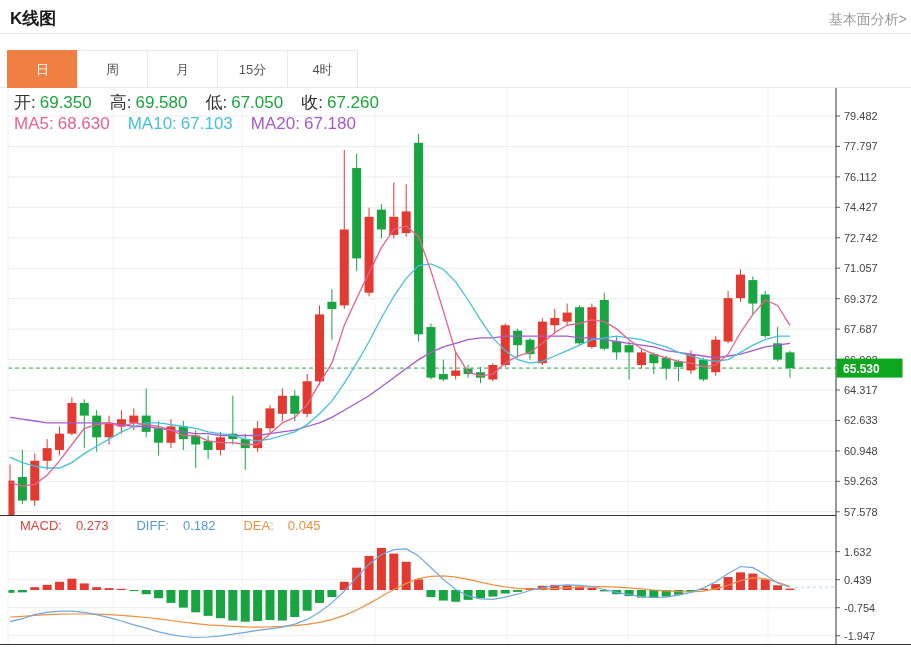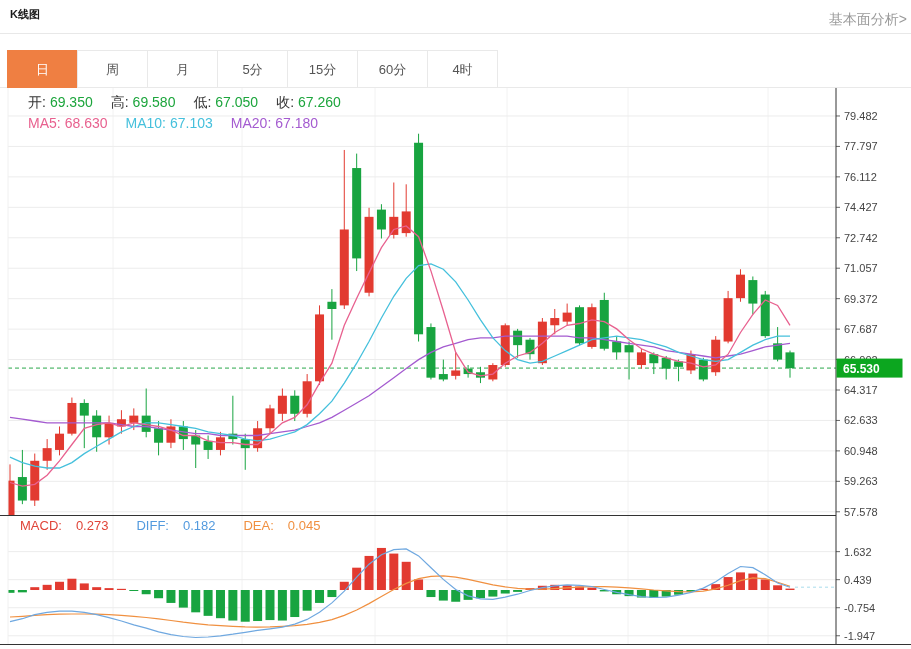--- a/index.html
+++ b/index.html
@@ -1,26 +1,26 @@
 <!DOCTYPE html>
 <html><head>
 <meta charset="utf-8">
 <style>
   html,body{margin:0;padding:0;background:#fff;}
   .page{position:relative;width:911px;height:649px;background:#fff;overflow:hidden;
         font-family:"Liberation Sans","DejaVu Sans",sans-serif;}
   .topbar{position:absolute;left:0;top:0;width:911px;height:33px;border-bottom:1px solid #e8e8e8;background:#fff;z-index:3;}
-  .title{position:absolute;left:10px;top:7px;font-size:11px;font-weight:bold;color:#1a1a1a;}
+  .title{position:absolute;left:10px;top:7px;font-size:17px;font-weight:bold;color:#1a1a1a;}
   .fund-link{position:absolute;right:4px;top:11px;font-size:14px;color:#999;text-decoration:none;cursor:pointer;}
   .tabbar{position:absolute;left:8px;top:50px;height:38px;display:flex;z-index:3;}
   .tab{width:71px;height:38px;line-height:38px;text-align:center;font-size:13px;color:#555;
        background:#fff;border:1px solid #e9e9e9;margin-left:-1px;cursor:pointer;box-sizing:border-box;}
   .tab.active{background:#ef7f42;border-color:#ef7f42;color:#fff;}
   .tab-underline{position:absolute;left:0;top:87px;width:911px;height:1px;background:#e9e9e9;z-index:2;}
-  .info-overlay{position:absolute;left:28px;top:92px;z-index:3;font-size:14px;white-space:nowrap;}
+  .info-overlay{position:absolute;left:14px;top:92px;z-index:3;font-size:17px;white-space:nowrap;}
   .info-row{height:21px;line-height:21px;}
   .info-row span{margin-right:4px;}
   .info-row .grp{margin-right:14px;}
   .lbl{color:#333;}
   .val-green{color:#1ca53c;}
   .macd-legend{position:absolute;left:20px;top:518px;z-index:3;font-size:13px;white-space:nowrap;}
   .macd-legend span{margin-right:14px;}
   svg text.axlbl{font-size:11px;fill:#444;}
   svg text.badge-txt{font-size:12px;fill:#fff;font-weight:bold;}
   .chart-svg{position:absolute;left:0;top:0;z-index:1;}
@@ -327,23 +327,21 @@
 
   <div class="topbar">
     <div class="title">K线图</div>
     <a class="fund-link">基本面分析&gt;</a>
   </div>
 
   <div class="tabbar" id="tabbar">
       <div class="tab active">日</div>
       <div class="tab">周</div>
       <div class="tab">月</div>
-      <div class="tab">5分</div>
       <div class="tab">15分</div>
-      <div class="tab">60分</div>
       <div class="tab">4时</div>
     </div>
   <div class="tab-underline"></div>
 
   <div class="info-overlay">
     <div class="info-row" id="ohlc-row"><span class="grp"><span class="lbl">开:</span><span class="val-green">69.350</span></span><span class="grp"><span class="lbl">高:</span><span class="val-green">69.580</span></span><span class="grp"><span class="lbl">低:</span><span class="val-green">67.050</span></span><span class="grp"><span class="lbl">收:</span><span class="val-green">67.260</span></span></div>
     <div class="info-row" id="ma-row"><span class="grp"><span style="color: rgb(232, 97, 143);">MA5:</span><span style="color: rgb(232, 97, 143);">68.630</span></span><span class="grp"><span style="color: rgb(69, 192, 220);">MA10:</span><span style="color: rgb(69, 192, 220);">67.103</span></span><span class="grp"><span style="color: rgb(164, 91, 208);">MA20:</span><span style="color: rgb(164, 91, 208);">67.180</span></span></div>
   </div>
 
   <div class="macd-legend" id="macd-legend"><span class="grp"><span style="color: rgb(224, 68, 56);">MACD:</span><span style="color: rgb(224, 68, 56);">0.273</span></span><span class="grp"><span style="color: rgb(82, 154, 222);">DIFF:</span><span style="color: rgb(82, 154, 222);">0.182</span></span><span class="grp"><span style="color: rgb(240, 144, 64);">DEA:</span><span style="color: rgb(240, 144, 64);">0.045</span></span></div>

